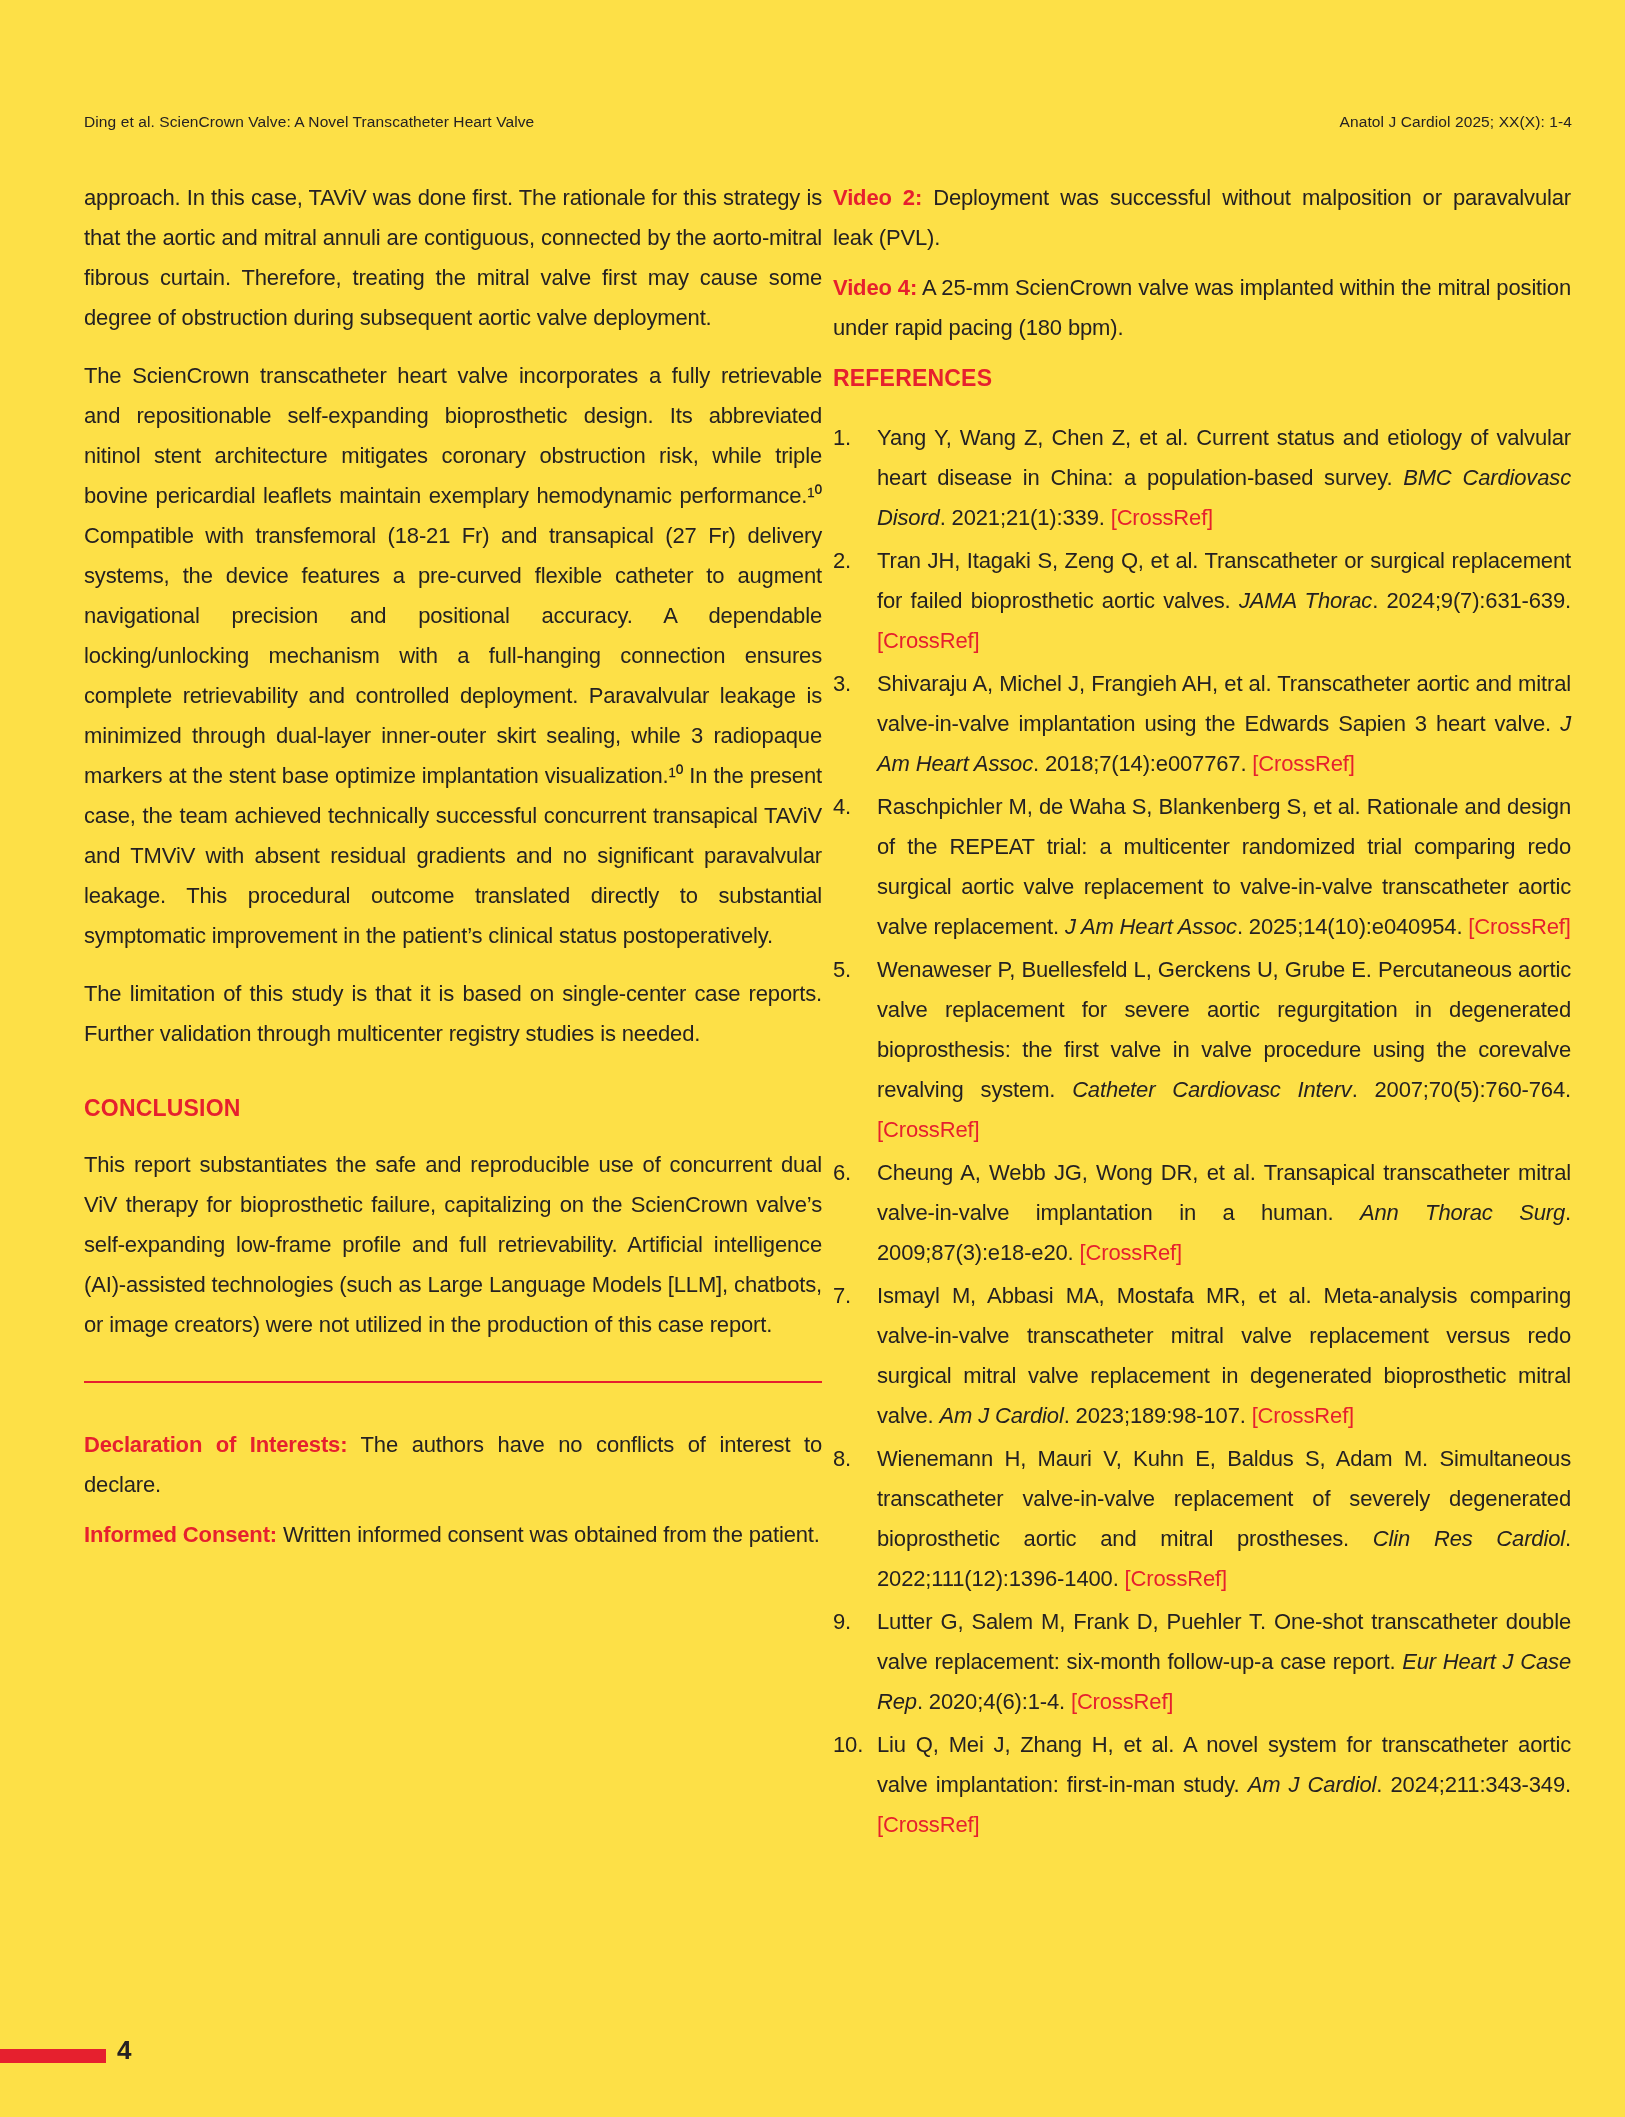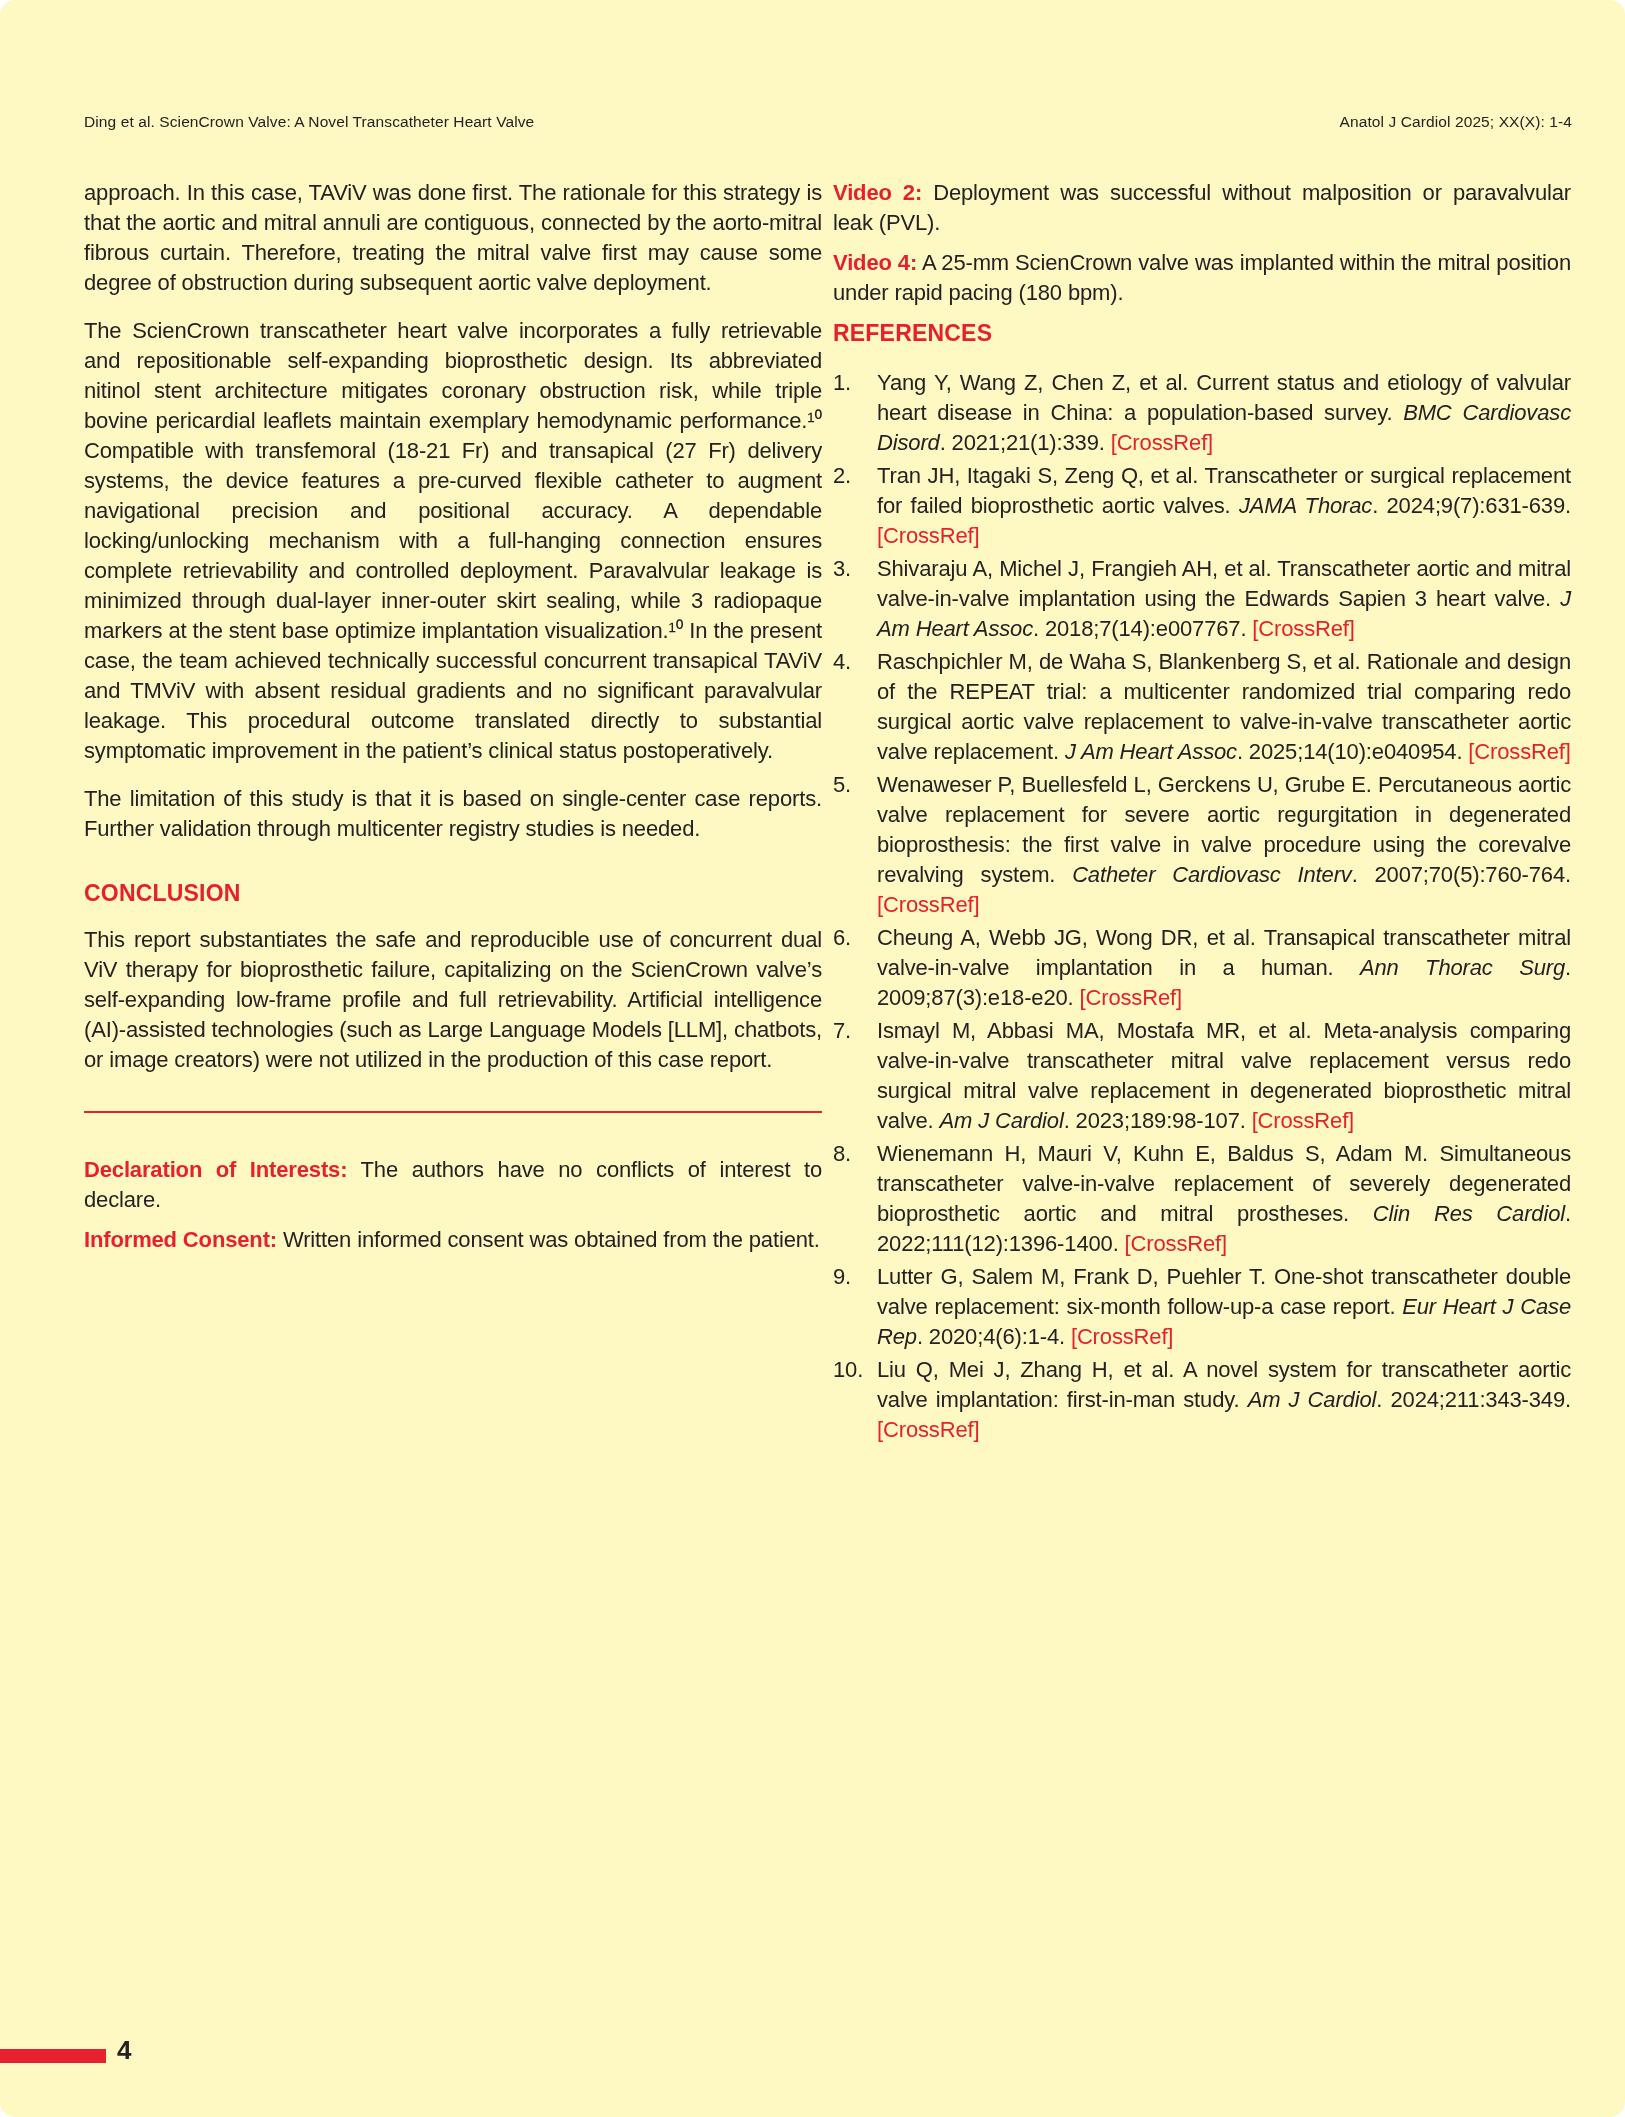--- a/index.html
+++ b/index.html
@@ -1,43 +1,42 @@
 <!DOCTYPE html>
 <html><head>
 <meta charset="utf-8">
 <style>
   * { margin:0; padding:0; box-sizing:border-box; }
   html,body { background:#ffffff; }
   .page {
     position:relative;
     width:1625px;
     height:2117px;
-    background:#fef9c3;
+    background:#fde047;
     font-family:"Liberation Sans", sans-serif;
     color:#252122;
     overflow:hidden;
-    border-radius:15px;
   }
   .running-head {
     position:absolute;
     top:112px;
     left:84px;
     width:1488px;
     display:flex;
     justify-content:space-between;
     font-size:15.5px;
     line-height:20px;
     letter-spacing:0.1px;
   }
   .col {
     position:absolute;
     top:178px;
     width:738px;
     font-size:22px;
-    line-height:30px;
+    line-height:40px;
     letter-spacing:-0.15px;
   }
   .col-left  { left:84px; }
   .col-right { left:833px; }
   .col p { text-align:justify; margin-bottom:18px; }
   p.note { margin-bottom:10px; }
   strong.note-label { color:#e6202e; font-weight:bold; }
   h2.section-heading {
     font-size:23px;
     font-weight:bold;

